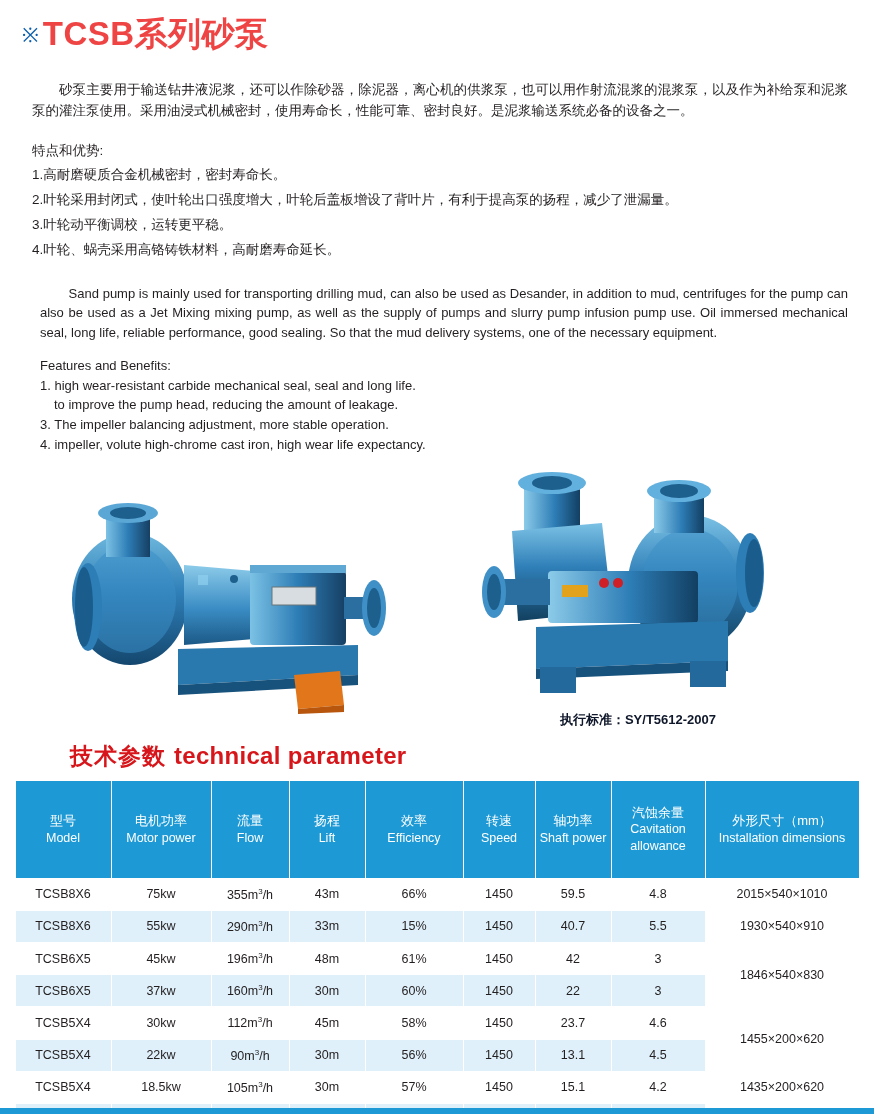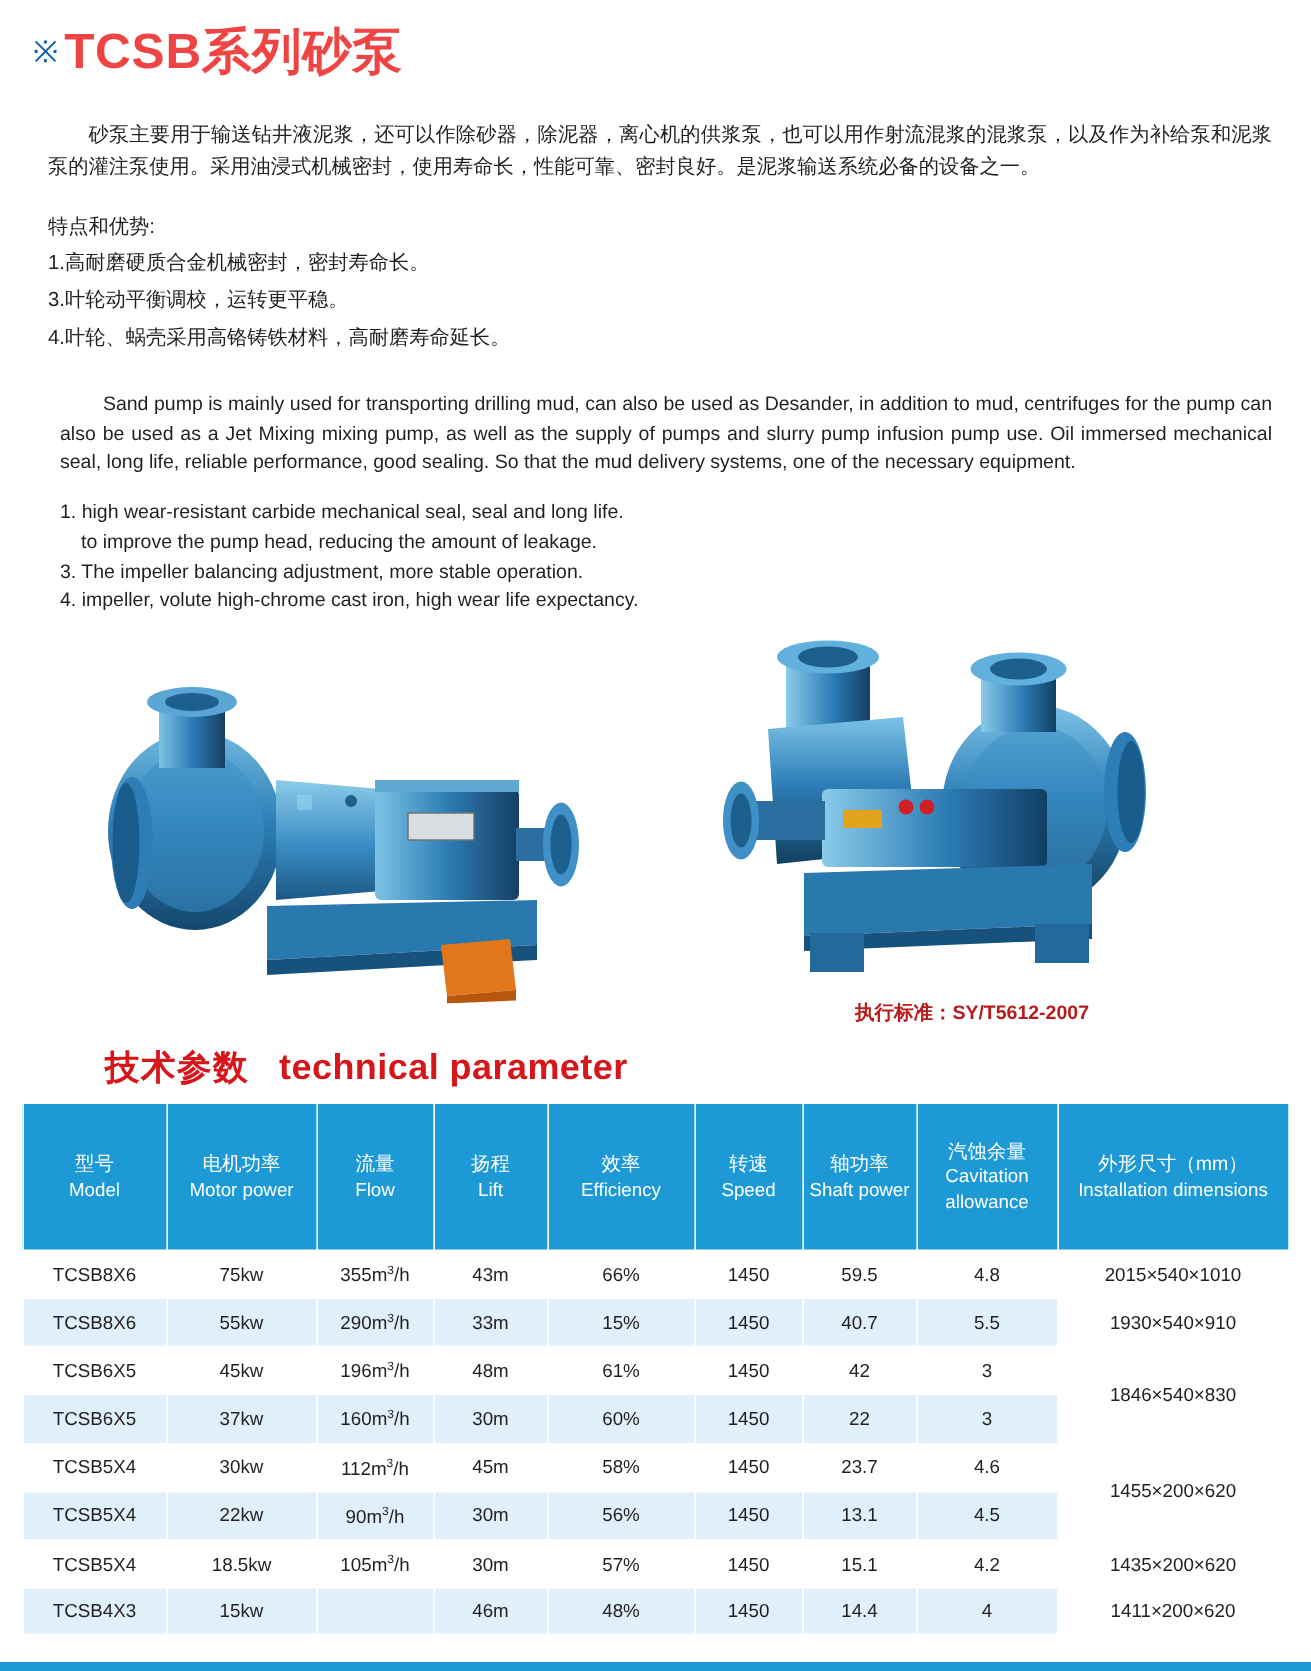--- a/index.html
+++ b/index.html
@@ -61,23 +61,23 @@
   
   .images {
     position: relative;
     height: 272px;
     margin-top: 6px;
   }
   .pump { position: absolute; }
 
   .std-note {
     position: absolute;
-    right: 148px;
+    right: 158px;
     bottom: 4px;
-    color: #b91c1c;
+    color: #0f172a;
     font-size: 13px;
     font-weight: bold;
     white-space: nowrap;
   }
 
   
   .param-head {
     display: flex;
     align-items: baseline;
     padding: 8px 0 8px 22px;
@@ -86,21 +86,21 @@
     color: #d7161b;
     font-size: 23px;
     font-weight: bold;
     letter-spacing: 1px;
     margin-left: 48px;
   }
   .param-en {
     color: #d7161b;
     font-size: 24px;
     font-weight: bold;
-    margin-left: 20px;
+    margin-left: 8px;
     letter-spacing: 0.3px;
   }
 
   
   table.params {
     border-collapse: collapse;
     width: 844px;
     margin: 0 auto;
     table-layout: fixed;
   }
@@ -145,26 +145,28 @@
 
   <div class="title-row">
     <span class="title-mark">※</span>
     <span class="title-text">TCSB系列砂泵</span>
   </div>
 
   <div class="cn-block">
     <p class="cn-p cn-indent">砂泵主要用于输送钻井液泥浆，还可以作除砂器，除泥器，离心机的供浆泵，也可以用作射流混浆的混浆泵，以及作为补给泵和泥浆泵的灌注泵使用。采用油浸式机械密封，使用寿命长，性能可靠、密封良好。是泥浆输送系统必备的设备之一。</p>
     <div class="cn-sub">特点和优势:</div>
     <div class="cn-item">1.高耐磨硬质合金机械密封，密封寿命长。</div>
+    <div class="cn-item">2.叶轮采用封闭式，使叶轮出口强度增大，叶轮后盖板增设了背叶片，有利于提高泵的扬程，减少了泄漏量。</div>
     <div class="cn-item">3.叶轮动平衡调校，运转更平稳。</div>
     <div class="cn-item">4.叶轮、蜗壳采用高铬铸铁材料，高耐磨寿命延长。</div>
   </div>
 
   <div class="en-block">
     <p class="en-p en-indent">Sand pump is mainly used for transporting drilling mud, can also be used as Desander, in addition to mud, centrifuges for the pump can also be used as a Jet Mixing mixing pump, as well as the supply of pumps and slurry pump infusion pump use. Oil immersed mechanical seal, long life, reliable performance, good sealing. So that the mud delivery systems, one of the necessary equipment.</p>
+    <div class="en-p">Features and Benefits:</div>
     <div class="en-item">1. high wear-resistant carbide mechanical seal, seal and long life.</div>
     <div class="en-item sub">to improve the pump head, reducing the amount of leakage.</div>
     <div class="en-item">3. The impeller balancing adjustment, more stable operation.</div>
     <div class="en-item">4. impeller, volute high-chrome cast iron, high wear life expectancy.</div>
   </div>
 
   <div class="images">
 
     <svg class="pump" style="left:58px; top:18px;" width="360" height="235" viewBox="0 0 360 235">
       <defs>

